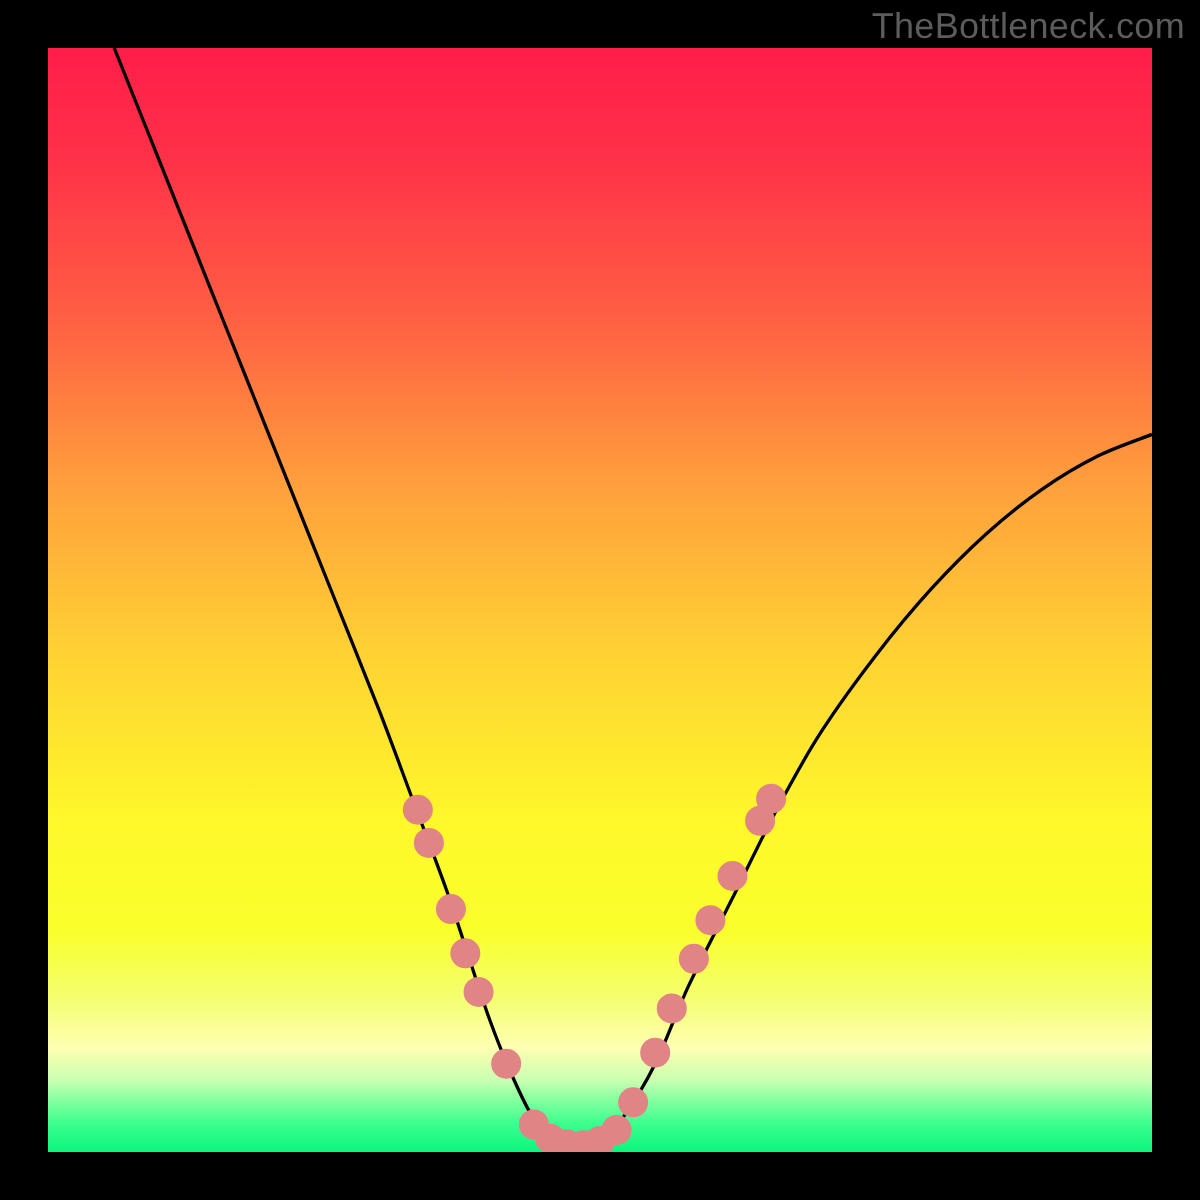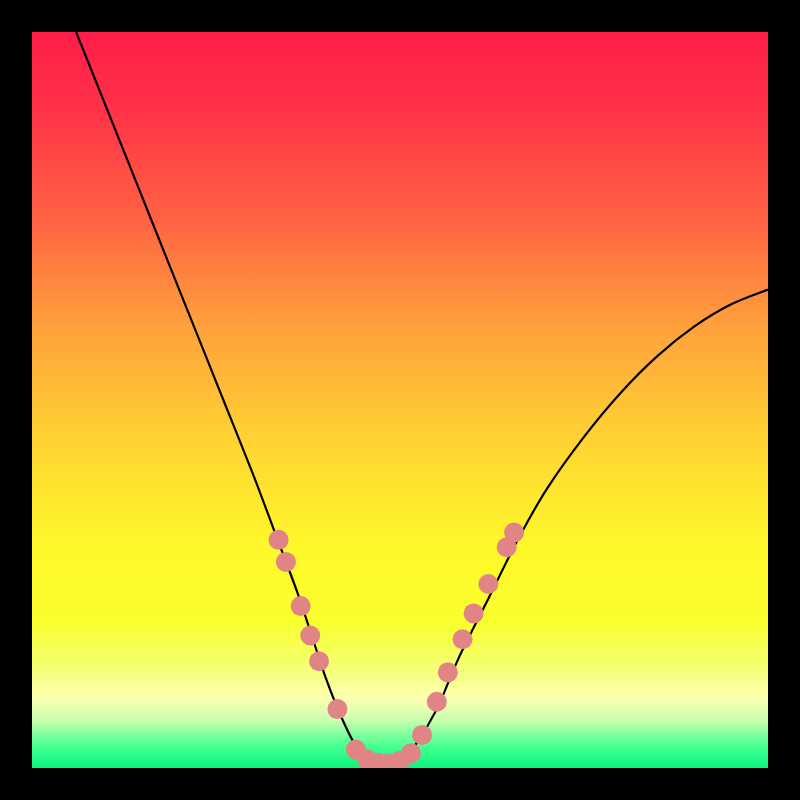--- a/index.html
+++ b/index.html
@@ -95,13 +95,14 @@
           <circle cx="404.80" cy="669.76" r="10" fill="#e08486"></circle>
           <circle cx="415.84" cy="640.32" r="10" fill="#e08486"></circle>
           <circle cx="430.56" cy="607.20" r="10" fill="#e08486"></circle>
           <circle cx="441.60" cy="581.44" r="10" fill="#e08486"></circle>
           <circle cx="456.32" cy="552.00" r="10" fill="#e08486"></circle>
           <circle cx="474.72" cy="515.20" r="10" fill="#e08486"></circle>
           <circle cx="482.08" cy="500.48" r="10" fill="#e08486"></circle>
         </g>
     </svg>
   </div>
+  <div class="watermark">TheBottleneck.com</div>
 </div>
 
 </body></html>

